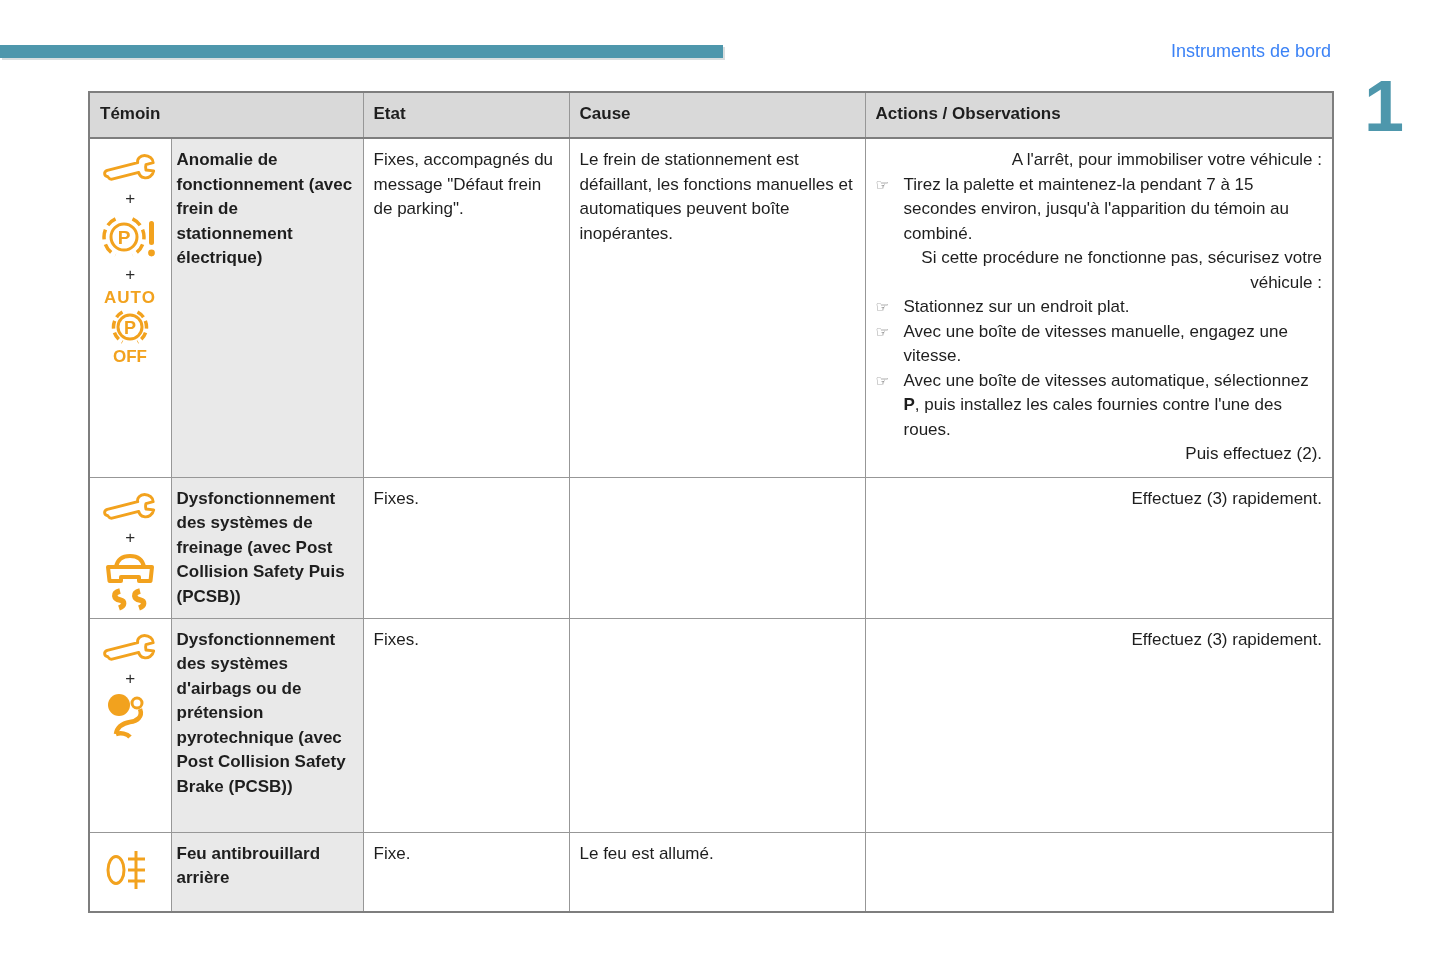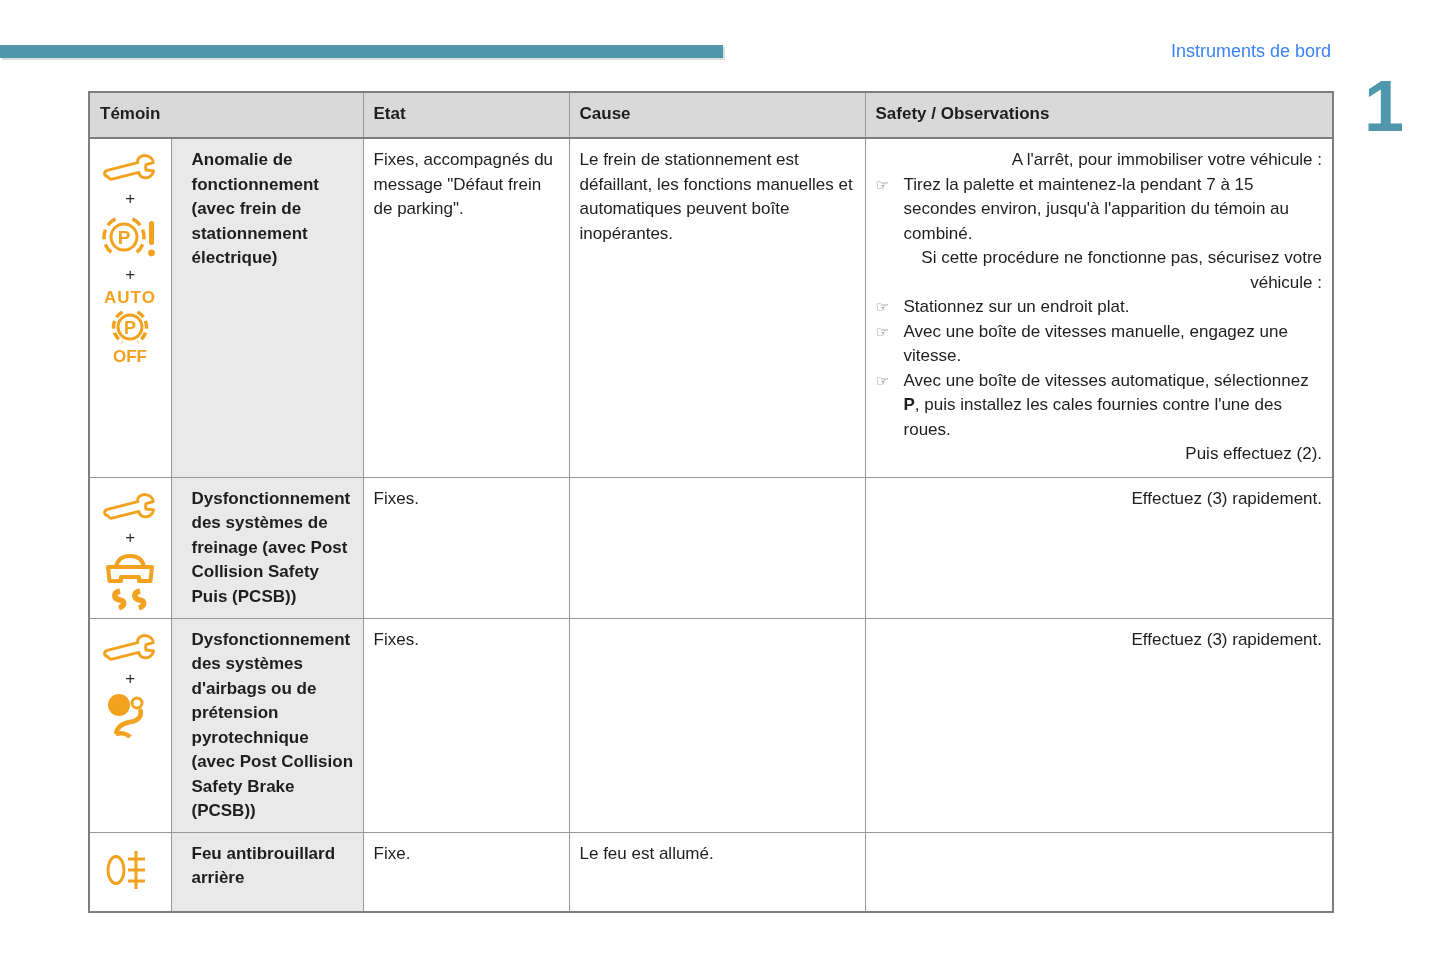--- a/index.html
+++ b/index.html
@@ -19,21 +19,21 @@
 
   table.doc-table { position:absolute; left:88px; top:91px; width:1244px;
                     border-collapse:collapse; table-layout:fixed;
                     border:2px solid #7e7e7e; }
   .doc-table th, .doc-table td { border:1.5px solid #979797; vertical-align:top;margin-top:12px; }
   .doc-table thead th { background:#d9d9d9; height:46px; text-align:left;
                         font-size:17px; font-weight:bold; padding:11px 10px 0 10px;
                         border-bottom:2px solid #7e7e7e; }
   td.icon-cell { background:#fff; text-align:center; padding-top:13px; }
   td.desc-cell { background:#e9e9e9; font-weight:bold; font-size:17px;
-                 line-height:24.5px; padding:9px 8px 8px 20px; }
+                 line-height:24.5px; padding:9px 8px 8px 5px; }
   td.text-cell { background:#fff; font-size:17px; line-height:24.5px;
                  padding:9px 10px 8px 10px; }
 
   .icon-stack { display:flex; flex-direction:column; align-items:center; gap:4px; }
   .plus { font-size:17px; color:#2b2b2b; line-height:18px; }
   .action-para { font-size:17px; line-height:24.5px;text-align:right; }
   .action-bullet { display:flex; font-size:17px; line-height:24.5px; }
   .hand { flex:0 0 28px; color:#666; font-family:"DejaVu Sans", sans-serif;
           font-size:15px; }
   .bullet-text { flex:1; }
@@ -55,21 +55,21 @@
         <col style="width:192px">
         <col style="width:206px">
       <col style="width:296px">
         <col style="width:468px">
     </colgroup>
     <thead>
       <tr>
         <th colspan="2">Témoin</th>
         <th>Etat</th>
         <th>Cause</th>
-        <th>Safety / Observations</th>
+        <th>Actions / Observations</th>
       </tr>
     </thead>
     <tbody>
 
       <tr style="height:339px">
         <td class="icon-cell">
           <div class="icon-stack">
             <span>
               <svg width="58" height="34" viewBox="0 0 60 34">
                 <path d="M7,25 C3,24 2.5,20 6.5,18.5 L38,10.5 C37,6.5 40.5,3 45,3 C50,3 54,6.5 54,10.5 L46.5,12.5 C46,14.3 46,16.3 46.5,18 L54.5,19 C53.5,24 49,27 44.5,26 C41.5,25.4 39.6,23.2 39,20.5 L11.5,27.5 C9.5,28 8,26.5 7,25 Z" fill="none" stroke="#f2a21e" stroke-width="3" stroke-linejoin="round"></path>

